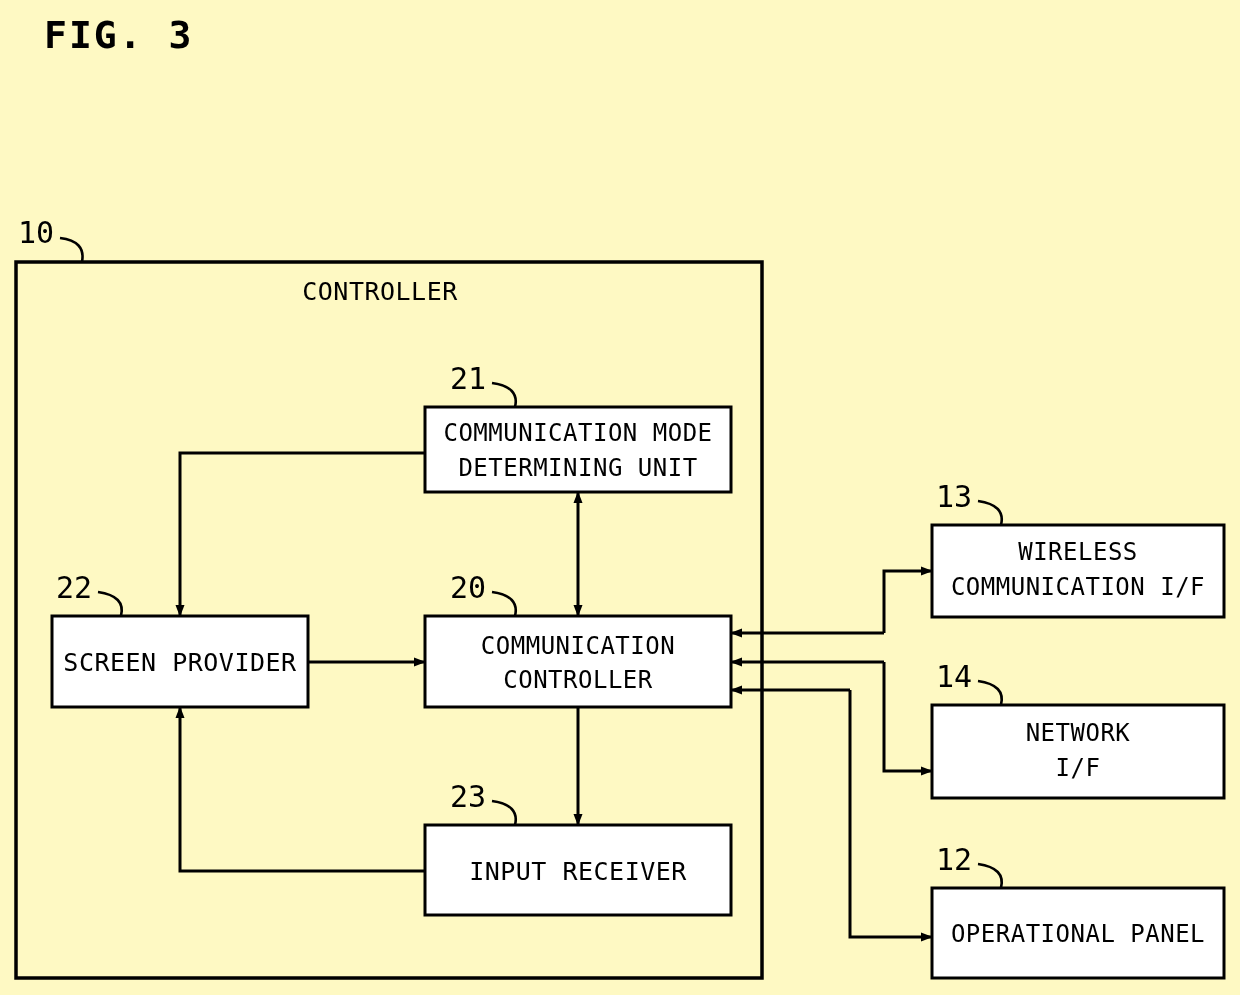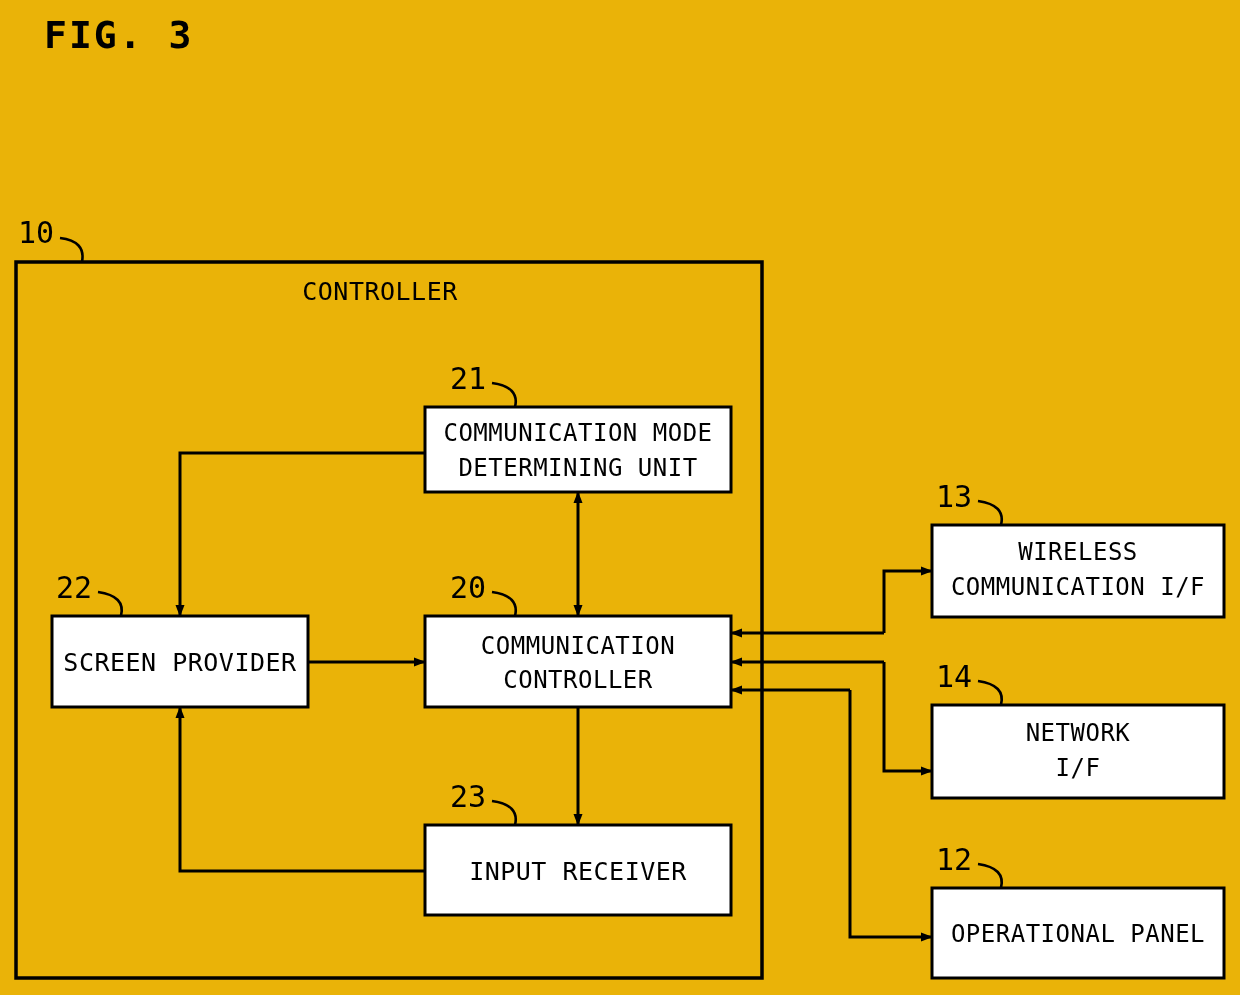--- a/index.html
+++ b/index.html
@@ -10,21 +10,21 @@
   body {
     width: 1240px;
     height: 995px;
     font-family: "DejaVu Sans Mono", monospace;
     overflow: hidden;
   }
   #figure-root {
     position: relative;
     width: 1240px;
     height: 995px;
-    background: #eab308;
+    background: #fef9c3;
   }
   svg.diagram {
     position: absolute;
     top: 0;
     left: 0;
     width: 1240px;
     height: 995px;
   }
   .fig-title {
     font-family: "DejaVu Sans Mono", monospace;

